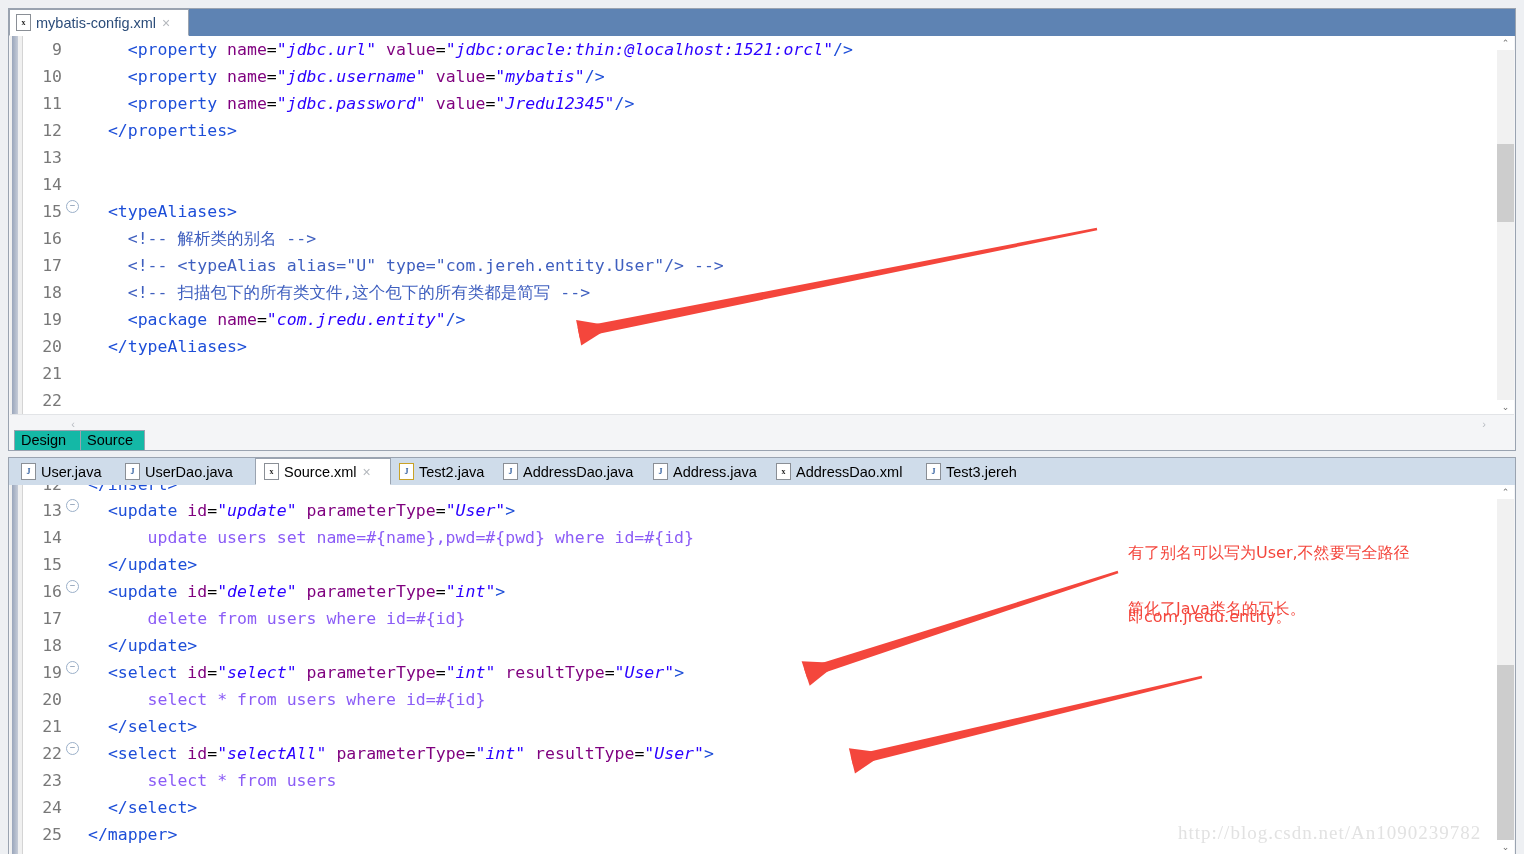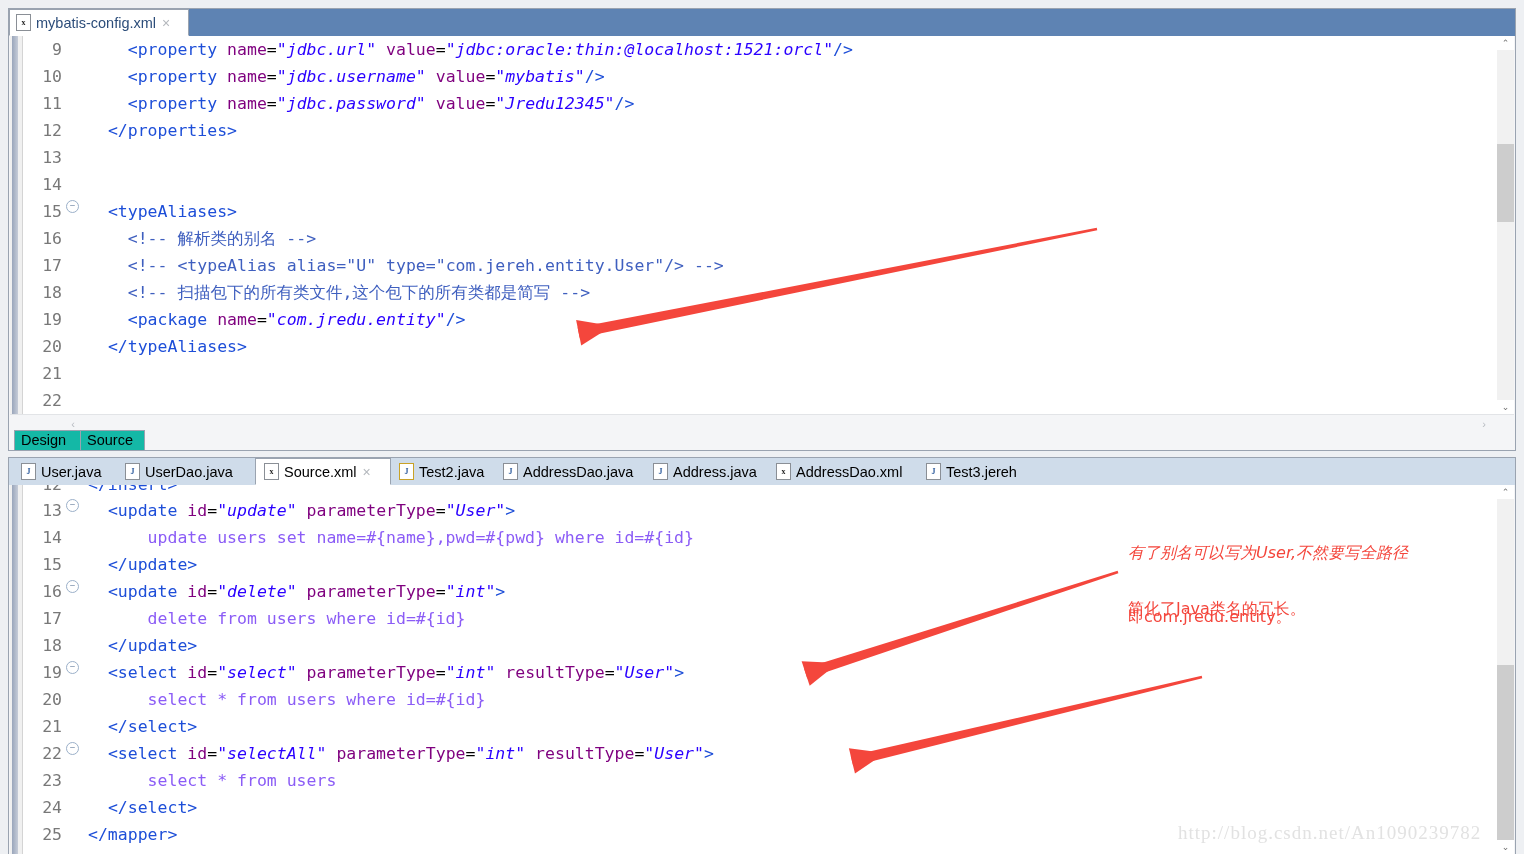--- a/index.html
+++ b/index.html
@@ -200,18 +200,18 @@
       <g>
         <polygon points="1117.629096713195,570.8587591175228 804.0575940869925,668.563549302076 807.272089239303,678.4543036168778 1118.370903286805,573.1412408824772" fill="#f4463c"></polygon>
         <polygon points="838,663 801.6467227227595,661.1454835659746 809.682960603536,685.8723693529793" fill="#f4463c"></polygon>
       </g>
       <g>
         <polygon points="1201.7202309197771,675.8330684417023 850.7246065005975,755.8700871870227 853.1492718625284,765.9834940256034 1202.2797690802229,678.1669315582977" fill="#f4463c"></polygon>
         <polygon points="885,753 848.9061074791491,748.2850320580872 854.9677708839768,773.5685491545389" fill="#f4463c"></polygon>
       </g>
     </svg>
 
-  <div class="annot" style="left:1128px;top:540px;font-style:italic;">有了别名可以写为User,不然要写全路径</div>
+  <div class="annot" style="left:1128px;top:540px;">有了别名可以写为User,不然要写全路径</div>
   <div class="annot" style="left:1128px;top:565px;margin-top:39px;">即com.jredu.entity。</div>
   <div class="annot" style="left:1128px;top:596px;">简化了Java类名的冗长。</div>
 
   <div class="watermark" style="left:1178px;top:822px;">http://blog.csdn.net/An1090239782</div>
 </div>
 
 </body></html>

